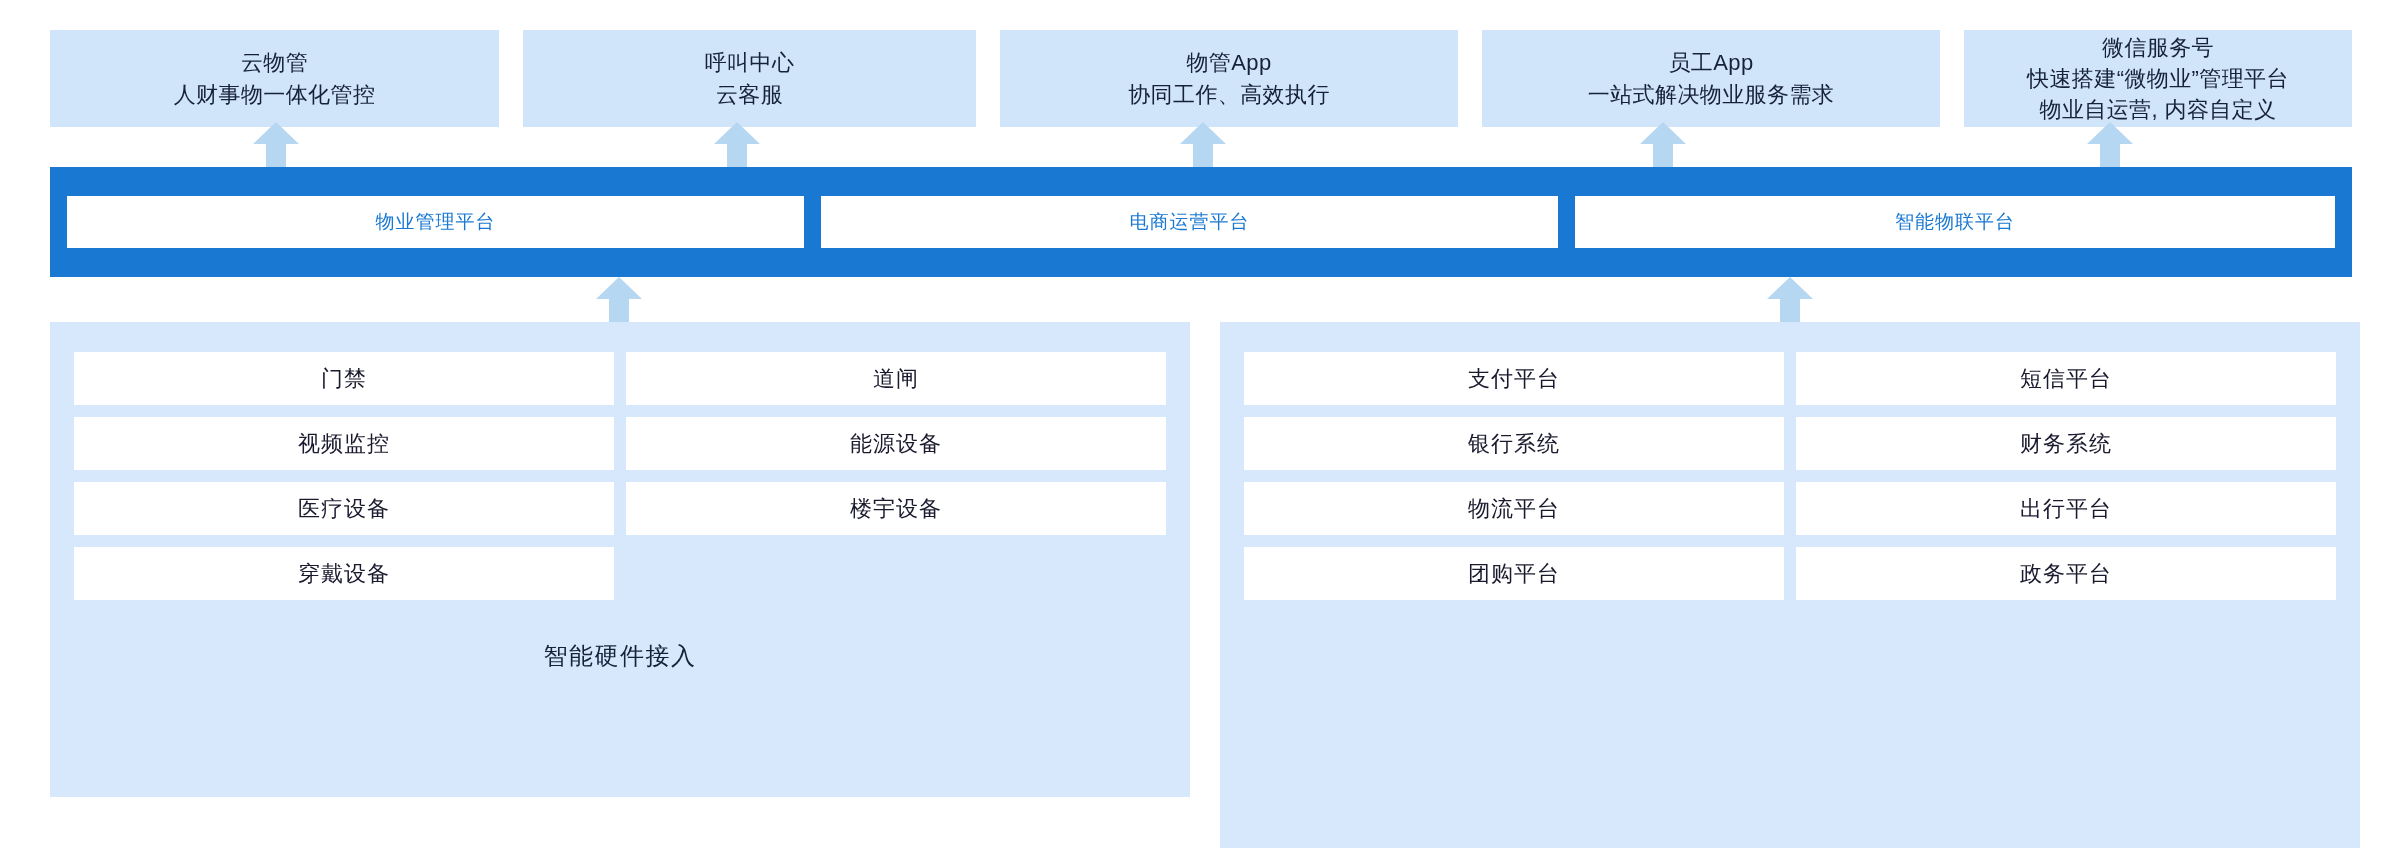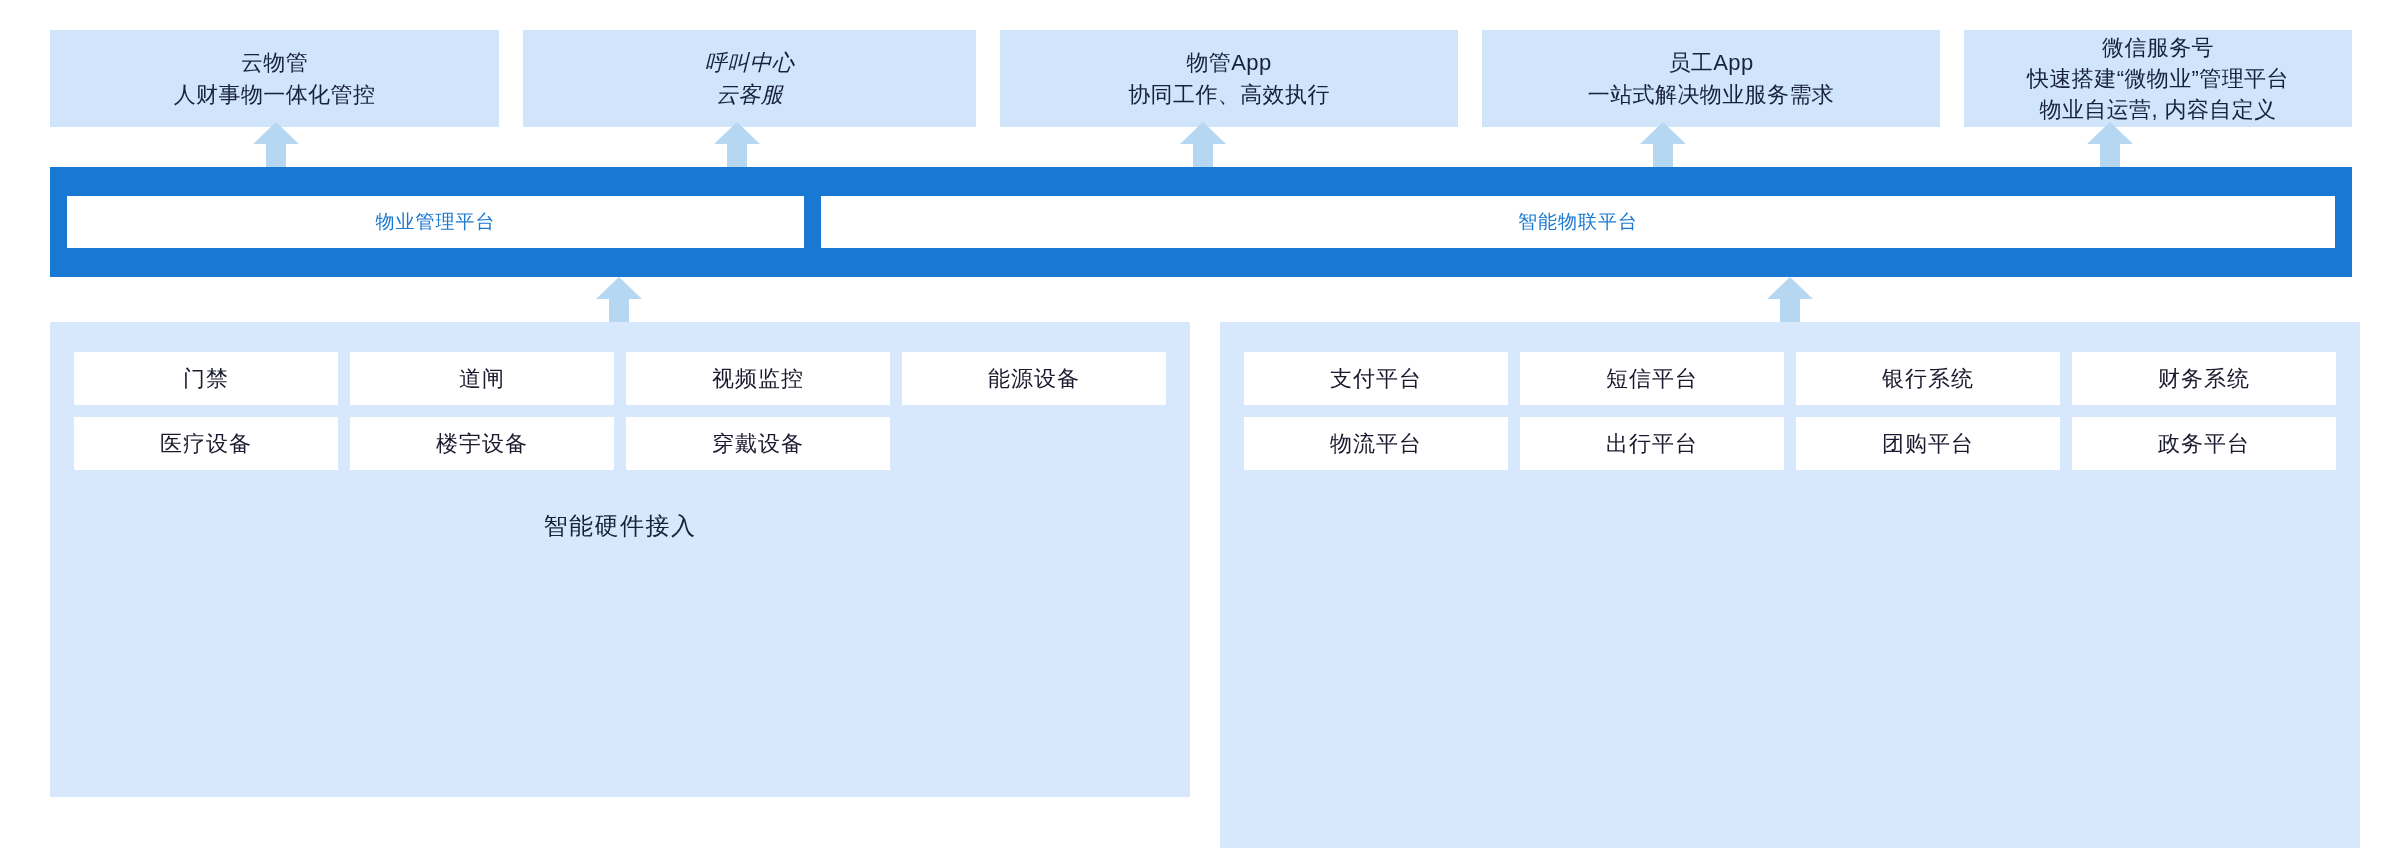--- a/index.html
+++ b/index.html
@@ -40,21 +40,21 @@
     text-align: center;
     line-height: 1.42;
     font-size: 22px;
     color: #16213a;
     letter-spacing: 0.4px;
   }
   .top-box .t-line { display: block; white-space: nowrap; }
   .top-box .t-title { font-size: 22px; }
   .top-box .t-sub { font-size: 22px; }
   .tb-0 { flex: 0 0 449px; }
-  .tb-1 { flex: 0 0 453px; font-style: italic; }
+  .tb-1 { flex: 0 0 453px; }
   .tb-2 { flex: 0 0 458px; }
   .tb-3 { flex: 0 0 458px; }
   .tb-4 { flex: 1 1 auto; }
 
   
   .arrow {
     position: absolute;
     width: 46px;
     height: 70px;
   }
@@ -95,21 +95,21 @@
     top: 322px;
     background: #d7e8fc;
     box-sizing: border-box;
     padding: 30px 24px 0 24px;
   }
   .bp-left  { left: 50px;   width: 1140px; height: 475px; }
   .bp-right { left: 1220px; width: 1140px; height: 549px; }
 
   .chip-grid {
     display: grid;
-    grid-template-columns: repeat(4, 1fr);
+    grid-template-columns: repeat(2, 1fr);
     gap: 12px;
   }
   .chip {
     background: #ffffff;
     height: 53px;
     display: flex;
     align-items: center;
     justify-content: center;
     font-size: 22px;
     color: #1a1a2e;
@@ -182,20 +182,23 @@
   <div class="arrow" style="left:2087px; top:122px;">
     <svg viewBox="0 0 46 70" xmlns="http://www.w3.org/2000/svg" aria-hidden="true">
       <polygon points="23,0 46,22 33,22 33,48 46,48 23,70 0,48 13,48 13,22 0,22" fill="#b6d7f2"></polygon>
     </svg>
   </div>
 
   <div class="platform-bar">
     <div class="platform-card pc-0">
       <span>物业管理平台</span>
     </div>
+    <div class="platform-card pc-1">
+      <span>电商运营平台</span>
+    </div>
     <div class="platform-card pc-2">
       <span>智能物联平台</span>
     </div>
   </div>
 
   <div class="arrow" style="left:596px;  top:277px;">
     <svg viewBox="0 0 46 70" xmlns="http://www.w3.org/2000/svg" aria-hidden="true">
       <polygon points="23,0 46,22 33,22 33,48 46,48 23,70 0,48 13,48 13,22 0,22" fill="#b6d7f2"></polygon>
     </svg>
   </div>

